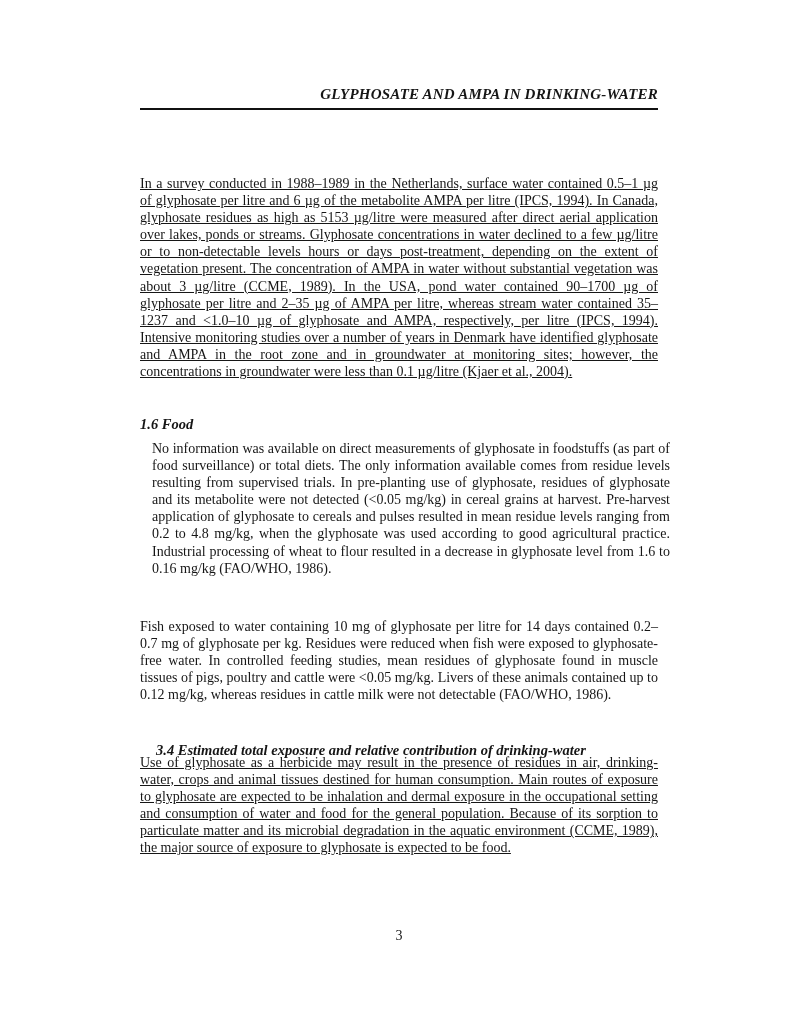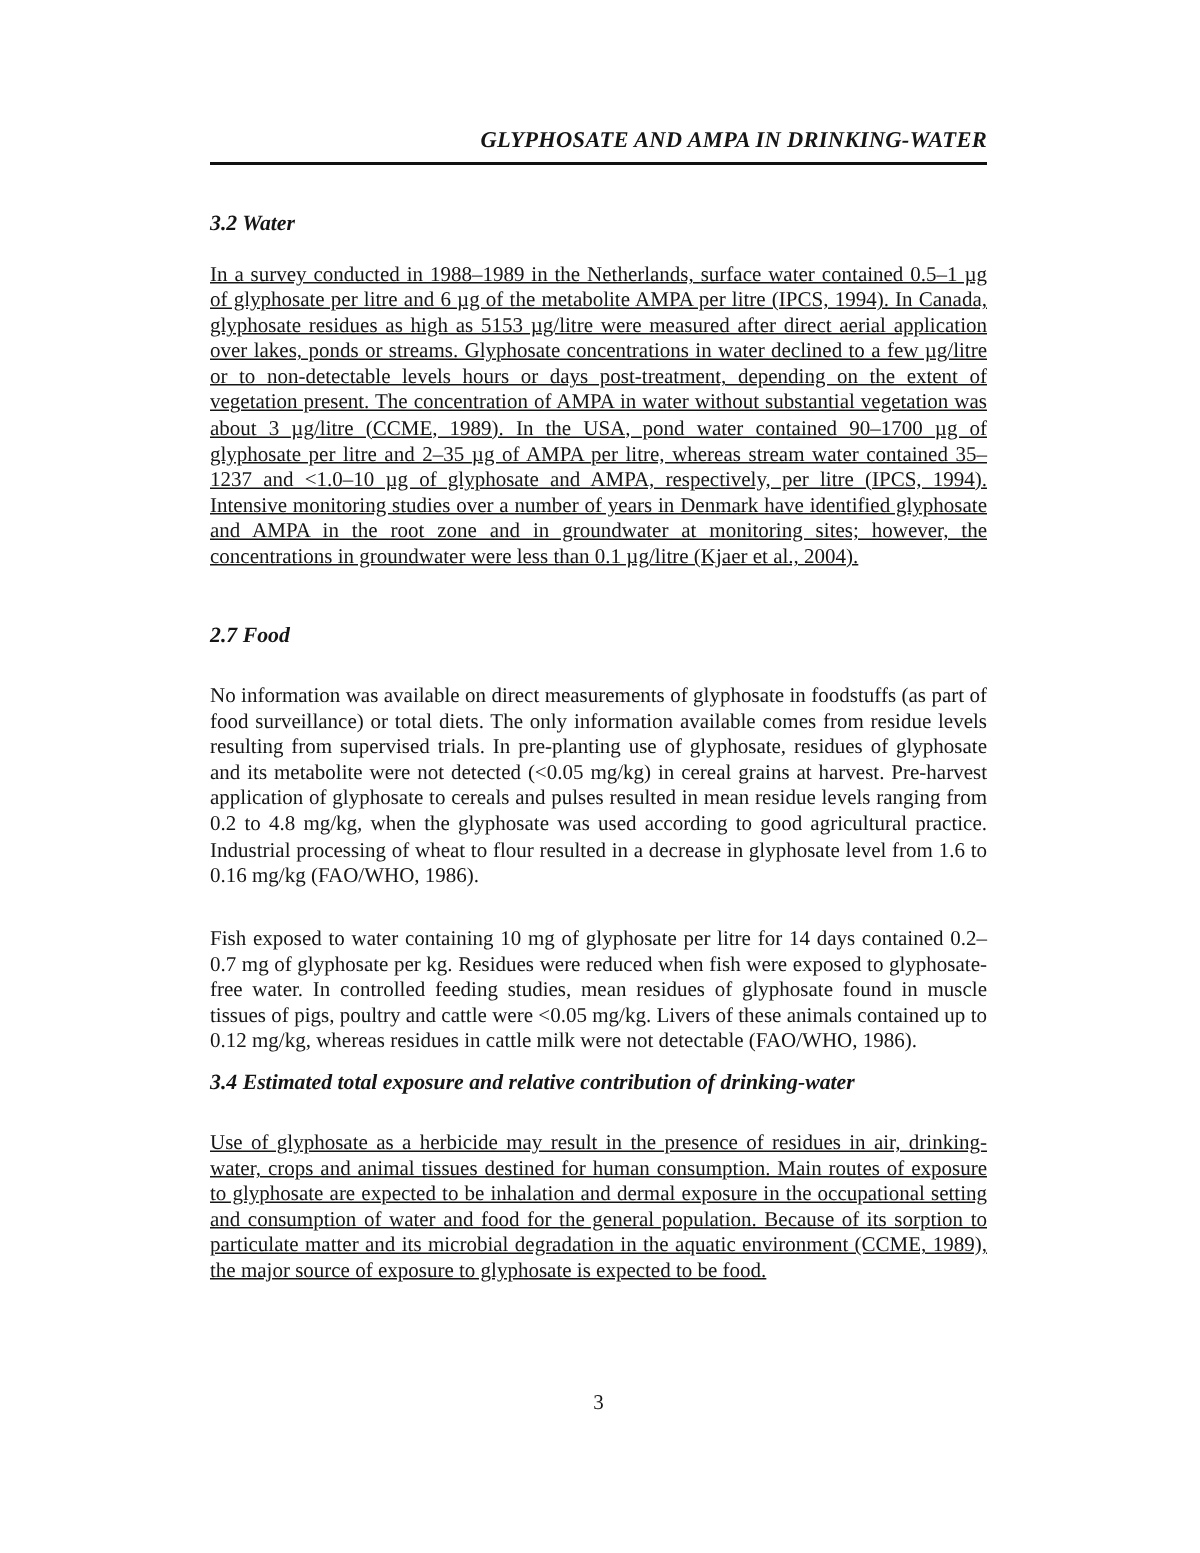--- a/index.html
+++ b/index.html
@@ -45,46 +45,45 @@
     position: absolute;
     left: 0;
     width: 100%;
     font-size: 14px;
     line-height: 17.1px;
     text-align: justify;
   }
   #heading-water   { top: 141px; }
   #para-water-1    { top: 175px; text-decoration: underline; }
   #heading-food    { top: 416px; }
-  #para-food-1     { top: 456px; }
+  #para-food-1     { top: 440px; margin-left: 12px; }
   #para-food-2     { top: 598px; margin-top: 20px; }
-  #heading-exposure{ top: 714px; }
+  #heading-exposure{ top: 742px; margin-left: 16px; }
   #para-exposure-1 { top: 754px; text-decoration: underline; }
   .page-number {
     position: absolute;
     top: 927px;
     left: 0;
     width: 100%;
     text-align: center;
     font-size: 14px;
     line-height: 17px;
   }
 </style>
 </head>
 <body>
 
 <div class="content">
 
   <div class="running-header">GLYPHOSATE AND AMPA IN DRINKING-WATER</div>
 
-  <h2 class="section-heading" id="heading-water">3.2 Water</h2>
 
   <p class="para" id="para-water-1">In a survey conducted in 1988–1989 in the Netherlands, surface water contained 0.5–1 µg of glyphosate per litre and 6 µg of the metabolite AMPA per litre (IPCS, 1994). In Canada, glyphosate residues as high as 5153 µg/litre were measured after direct aerial application over lakes, ponds or streams. Glyphosate concentrations in water declined to a few µg/litre or to non-detectable levels hours or days post-treatment, depending on the extent of vegetation present. The concentration of AMPA in water without substantial vegetation was about 3 µg/litre (CCME, 1989). In the USA, pond water contained 90–1700 µg of glyphosate per litre and 2–35 µg of AMPA per litre, whereas stream water contained 35–1237 and &lt;1.0–10 µg of glyphosate and AMPA, respectively, per litre (IPCS, 1994). Intensive monitoring studies over a number of years in Denmark have identified glyphosate and AMPA in the root zone and in groundwater at monitoring sites; however, the concentrations in groundwater were less than 0.1 µg/litre (Kjaer et al., 2004).</p>
 
-  <h2 class="section-heading" id="heading-food">2.7 Food</h2>
+  <h2 class="section-heading" id="heading-food">1.6 Food</h2>
 
   <p class="para" id="para-food-1">No information was available on direct measurements of glyphosate in foodstuffs (as part of food surveillance) or total diets. The only information available comes from residue levels resulting from supervised trials. In pre-planting use of glyphosate, residues of glyphosate and its metabolite were not detected (&lt;0.05 mg/kg) in cereal grains at harvest. Pre-harvest application of glyphosate to cereals and pulses resulted in mean residue levels ranging from 0.2 to 4.8 mg/kg, when the glyphosate was used according to good agricultural practice. Industrial processing of wheat to flour resulted in a decrease in glyphosate level from 1.6 to 0.16 mg/kg (FAO/WHO, 1986).</p>
 
   <p class="para" id="para-food-2">Fish exposed to water containing 10 mg of glyphosate per litre for 14 days contained 0.2–0.7 mg of glyphosate per kg. Residues were reduced when fish were exposed to glyphosate-free water. In controlled feeding studies, mean residues of glyphosate found in muscle tissues of pigs, poultry and cattle were &lt;0.05 mg/kg. Livers of these animals contained up to 0.12 mg/kg, whereas residues in cattle milk were not detectable (FAO/WHO, 1986).</p>
 
   <h2 class="section-heading" id="heading-exposure">3.4 Estimated total exposure and relative contribution of drinking-water</h2>
 
   <p class="para" id="para-exposure-1">Use of glyphosate as a herbicide may result in the presence of residues in air, drinking-water, crops and animal tissues destined for human consumption. Main routes of exposure to glyphosate are expected to be inhalation and dermal exposure in the occupational setting and consumption of water and food for the general population. Because of its sorption to particulate matter and its microbial degradation in the aquatic environment (CCME, 1989), the major source of exposure to glyphosate is expected to be food.</p>
 
   <div class="page-number">3</div>

